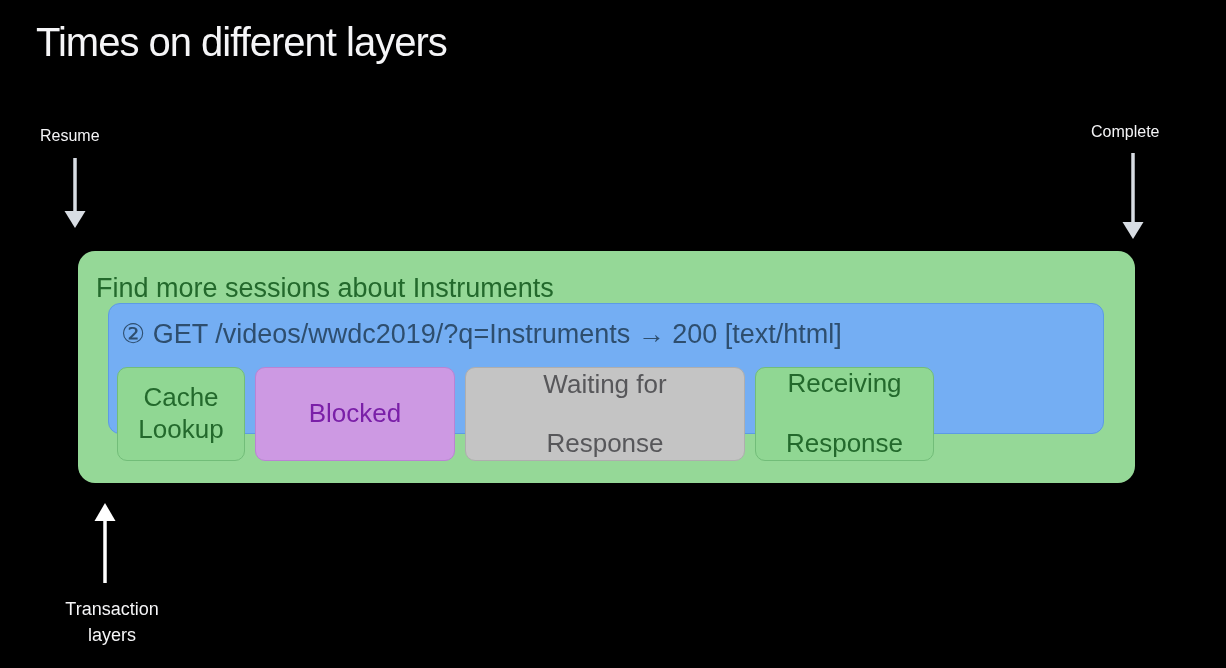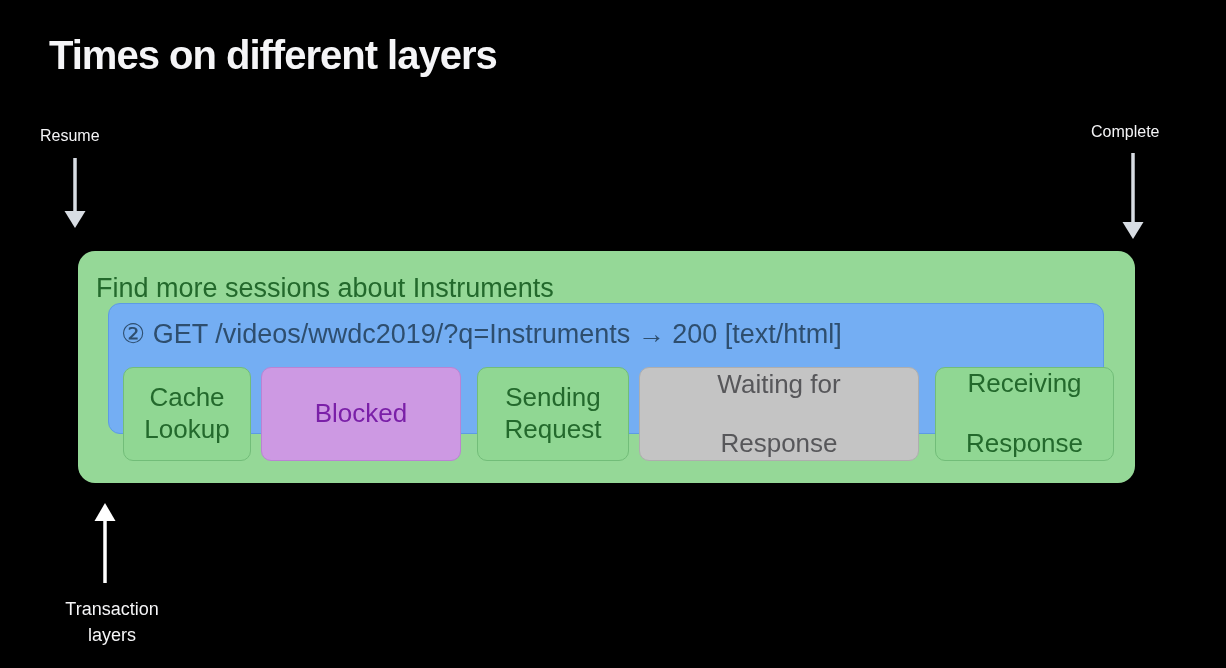--- a/index.html
+++ b/index.html
@@ -6,22 +6,22 @@
   html, body { margin: 0; padding: 0; }
   body {
     width: 1226px; height: 668px;
     background: var(--background, #000);
     position: relative;
     overflow: hidden;
     font-family: "Liberation Sans", sans-serif;
   }
 
   .title {
-    position: absolute; left: 36px; top: 20px; margin: 13px;
-    font-size: 40px; font-weight: 700; letter-spacing: -1px;
+    position: absolute; left: 36px; top: 20px; margin: 0;
+    font-size: 40px; font-weight: 400; letter-spacing: -1px;
     color: var(--title-text, #f5f5f7);
   }
 
   .ann-label {
     position: absolute;
     font-size: 16px; font-weight: 400;
     color: var(--annotation-text, #f5f5f7);
   }
   .resume-label   { left: 40px;  top: 127px; }
   .complete-label { left: 1091px; top: 123px; }
@@ -69,21 +69,20 @@
     border-radius: 10px;
     display: flex; flex-direction: column;
     justify-content: center; align-items: center;
     font-size: 26px; line-height: 1.22;
     text-align: center;
   }
   .stage.success {
     background: var(--stage-green-bg, #90d793);
     border: 1px solid var(--stage-green-border, #72bd79);
     color: var(--stage-green-text, #23692c);
-    margin-left: 6px;
   }
   .stage.blocked {
     background: var(--stage-purple-bg, #cd99e3);
     border: 1px solid var(--stage-purple-border, #ba83d3);
     color: var(--stage-purple-text, #7a1fa8);
   }
   .stage.waiting {
     background: var(--stage-gray-bg, #c4c4c4);
     border: 1px solid var(--stage-gray-border, #aeaeae);
     color: var(--stage-gray-text, #57575a);
@@ -127,24 +126,20 @@
     <span class="txn-label">② GET /videos/wwdc2019/?q=Instruments → 200 [text/html]</span>
 
     <div class="stages">
       <div class="stage s0 success">
         <span>Cache</span>
         <span>Lookup</span>
       </div>
       <div class="stage s1 blocked">
         <span>Blocked</span>
       </div>
-      <div class="stage s2 success">
-        <span>Sending</span>
-        <span>Request</span>
-      </div>
       <div class="stage s3 waiting">
         <span>Waiting for</span>
         <span>Response</span>
       </div>
       <div class="stage s4 success">
         <span>Receiving</span>
         <span>Response</span>
       </div>
     </div>
   </div>

